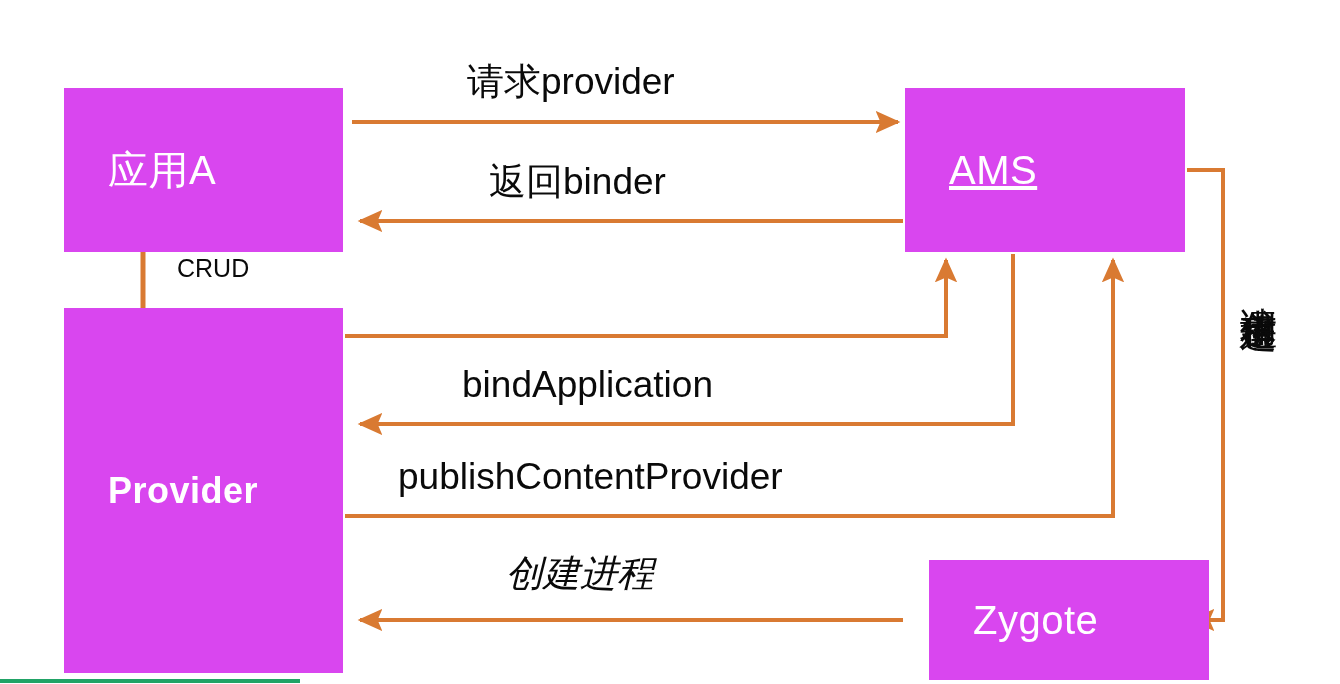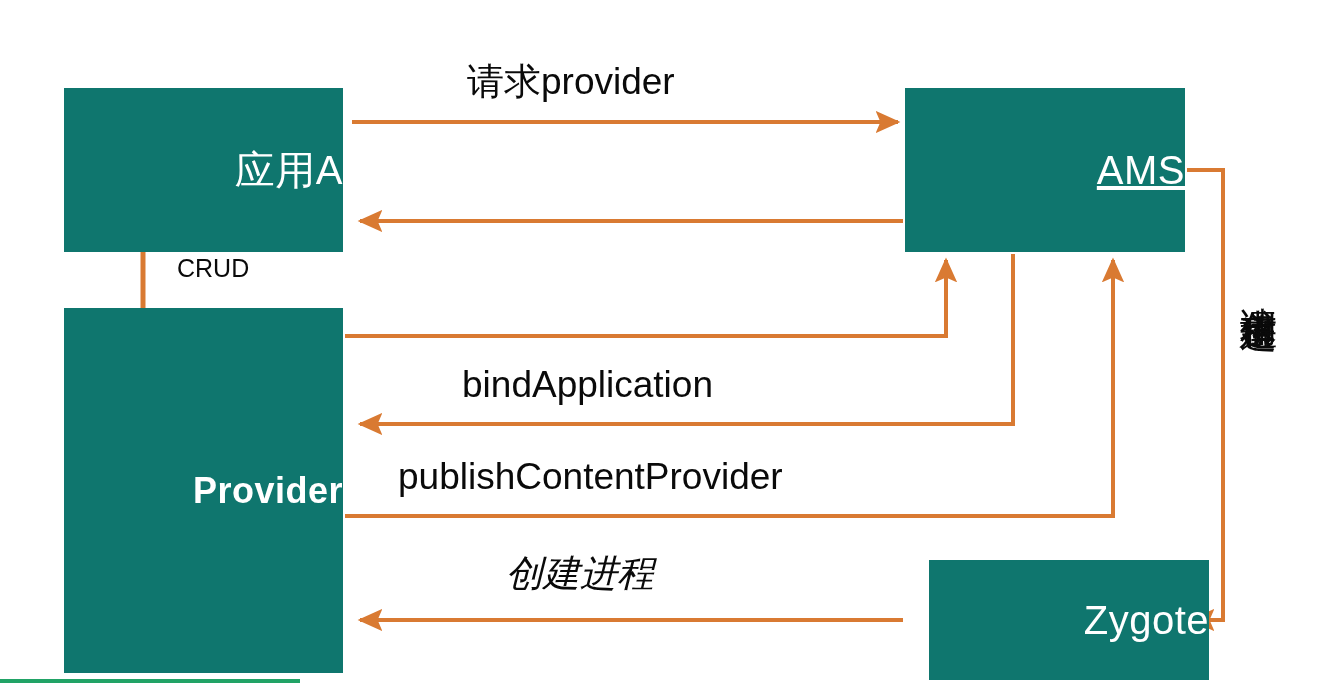--- a/index.html
+++ b/index.html
@@ -12,24 +12,24 @@
   }
   #canvas {
     position: relative;
     width: 1340px;
     height: 684px;
     background: #ffffff;
     overflow: hidden;
   }
   .node {
     position: absolute;
-    background: #0f766e;
+    background: #d946ef;
     display: flex;
     align-items: center;
-    justify-content: flex-end;
+    justify-content: flex-start;
     color: #ffffff;
     font-weight: 400;
     letter-spacing: 0.5px;
     box-sizing: border-box;
     padding-left: 44px;
   }
   .node-label {
     color: #ffffff;
     white-space: nowrap;
   }
@@ -122,20 +122,21 @@
   <div class="node" id="node-ams">
     <span class="node-label">AMS</span>
   </div>
 
   <div class="node" id="node-zygote">
     <span class="node-label">Zygote</span>
   </div>
 
   <div class="edge-label" id="lbl-request-provider">请求provider</div>
 
+  <div class="edge-label" id="lbl-return-binder">返回binder</div>
 
   <div class="edge-label" id="lbl-crud">CRUD</div>
 
 
   <div class="edge-label" id="lbl-bind">bindApplication</div>
 
   <div class="edge-label" id="lbl-publish">publishContentProvider</div>
 
   <div class="edge-label" id="lbl-create-proc">创建进程</div>
 

